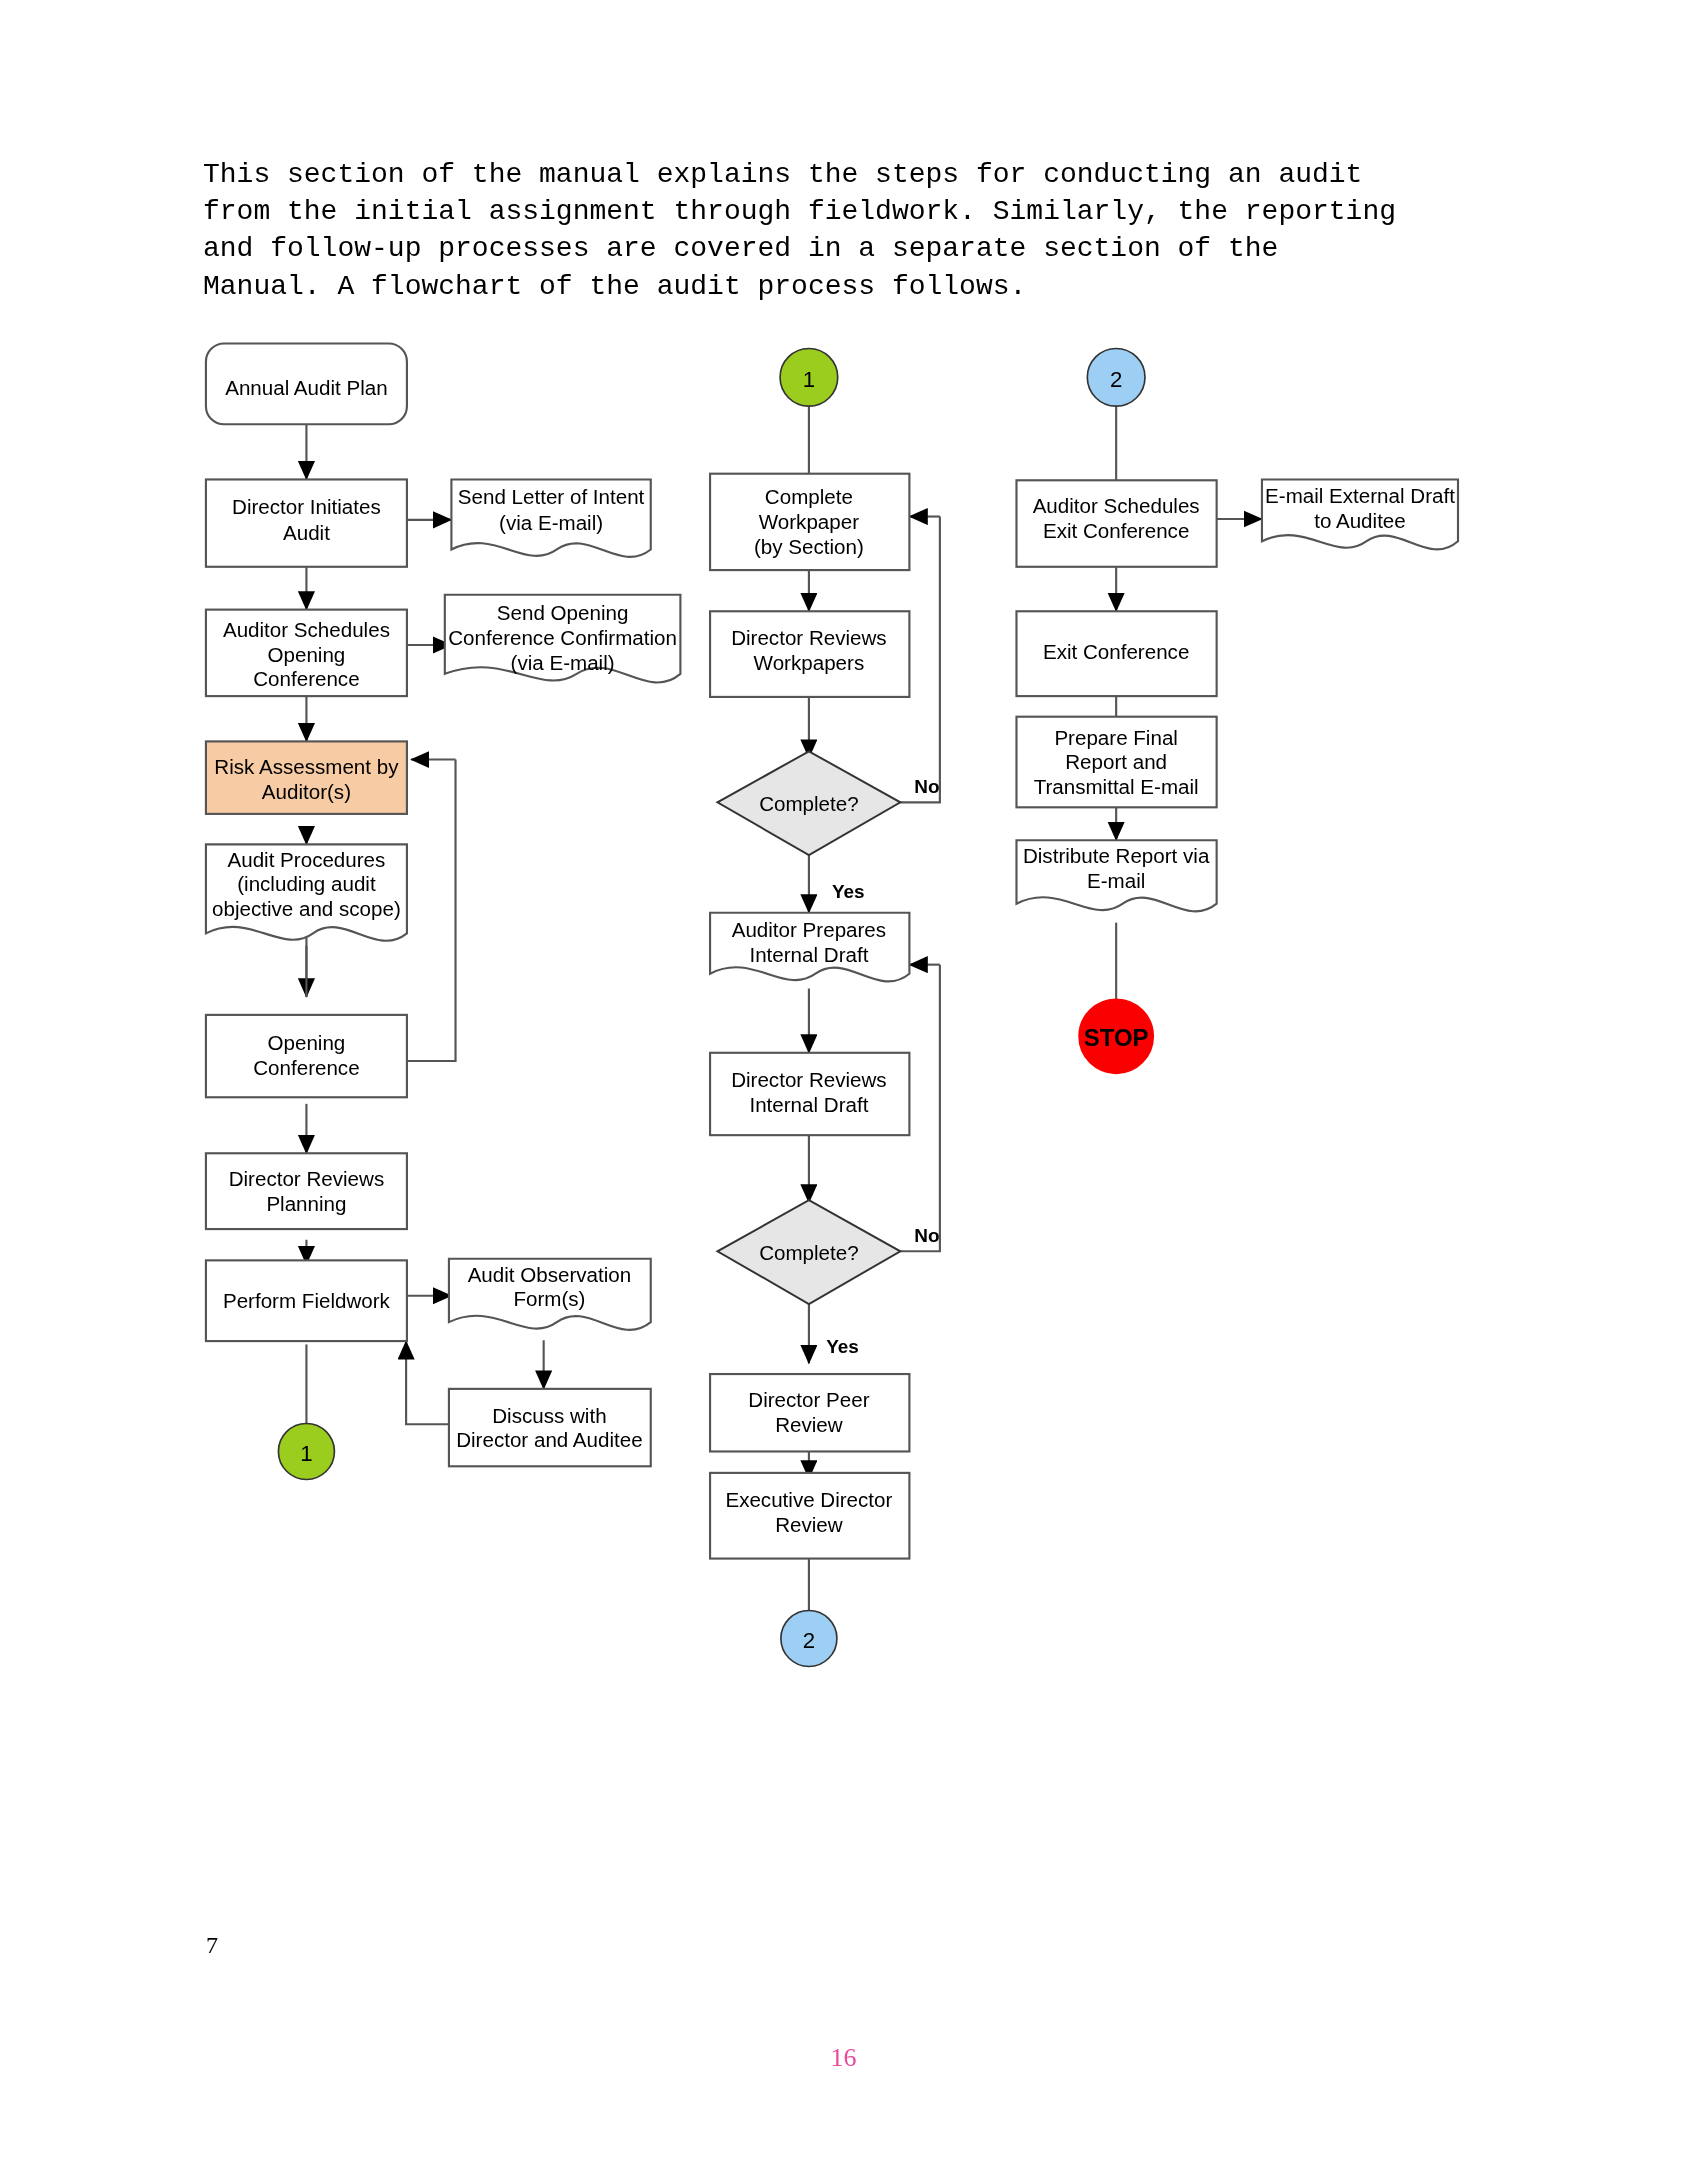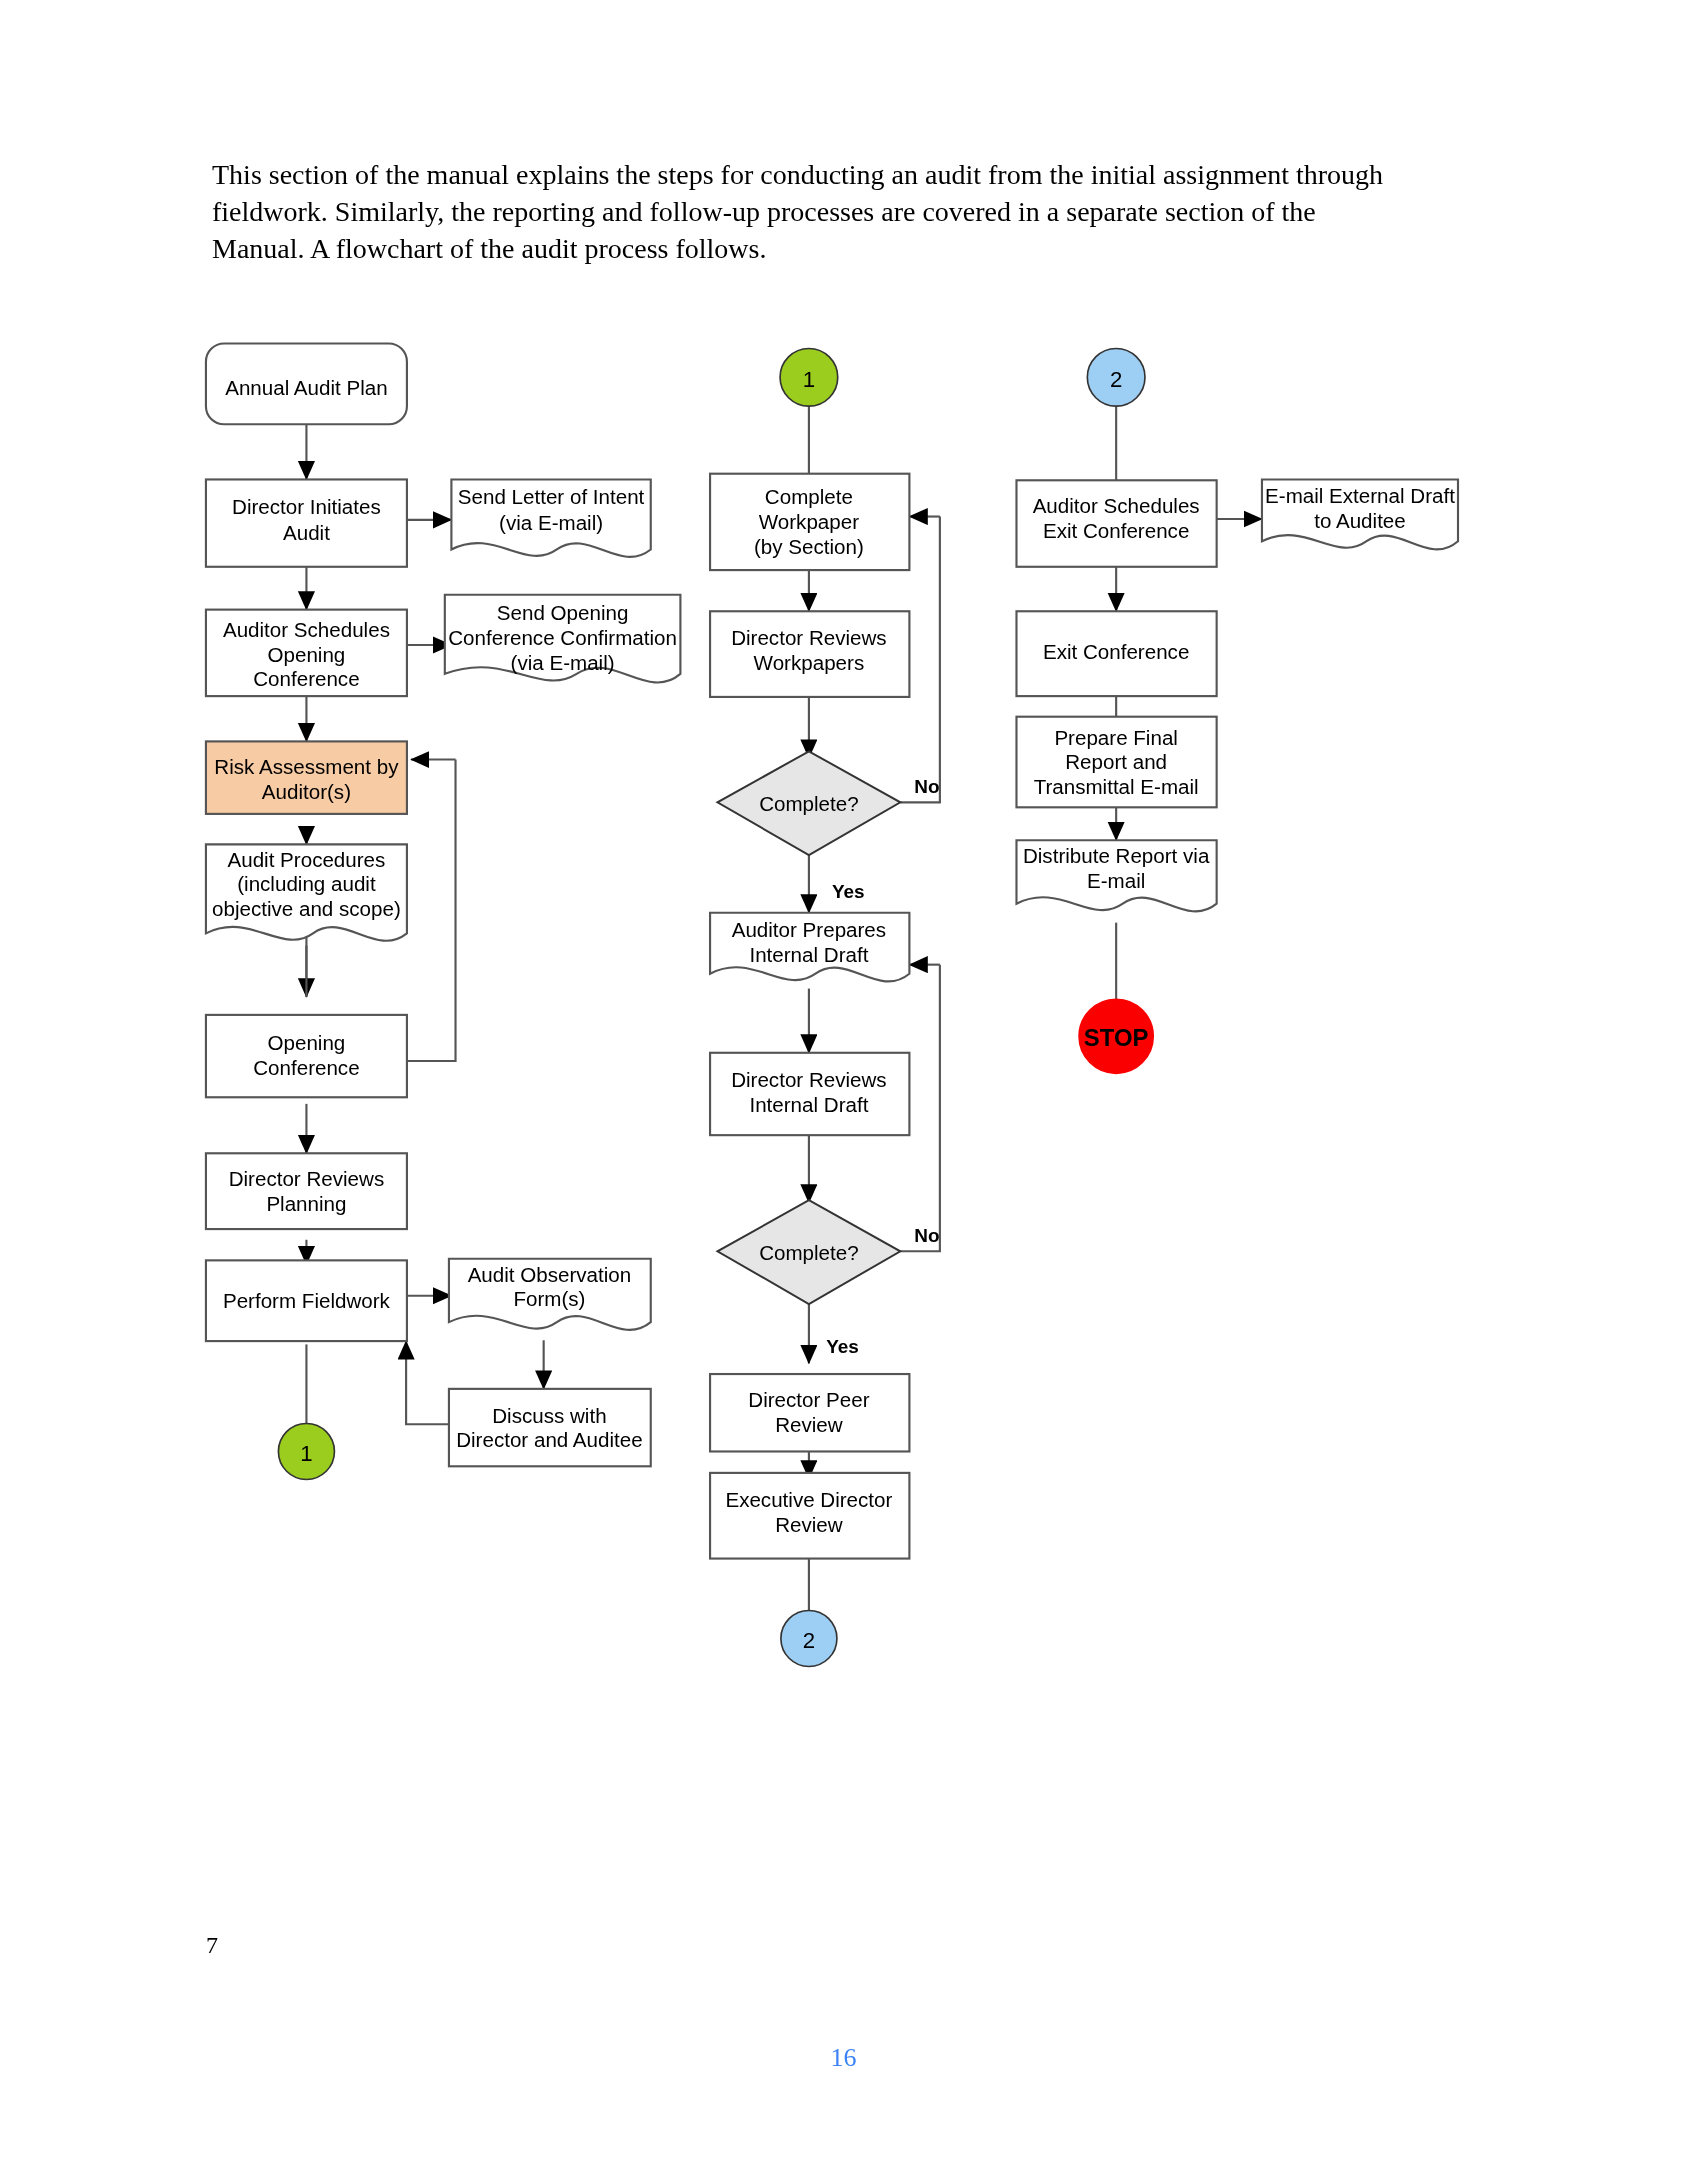--- a/index.html
+++ b/index.html
@@ -1,33 +1,33 @@
 <!DOCTYPE html>
 <html style="font-size:13px"><head>
 <meta charset="utf-8">
 <style>
   html,body{margin:0;padding:0;background:#ffffff;}
   body{width:1687px;height:2183px;position:relative;font-family:"Liberation Serif",serif;}
   #page{position:relative;width:1687px;height:2183px;background:#fff;overflow:hidden;}
 
   .intro{
-    position:absolute; left:212px; top:128px; width:1203px;
-    font-family:Liberation Serif, serif; font-size:28px; line-height:1.33; color:#000;
+    position:absolute; left:203px; top:128px; width:1203px;
+    font-family:Liberation Mono, monospace; font-size:28px; line-height:1.33; color:#000;
     text-align:left;
   }
 
   #flow{position:absolute;left:0;top:0;width:1687px;height:2183px;}
 
   .folio-left{
     position:absolute; left:206px; top:1932px;
     font-family:"Liberation Serif",serif; font-size:24px; color:#000;
   }
   .folio-center{
     position:absolute; left:0; top:2043px; width:1687px; text-align:center;
-    font-family:"Liberation Serif",serif; font-size:26px; color:#3b82f6;
+    font-family:"Liberation Serif",serif; font-size:26px; color:#ec4899;
   }
 
   
   svg text{font-family:"Liberation Sans",sans-serif; fill:#000;}
 </style>
 </head>
 <body>
 
 <div id="page">
 

